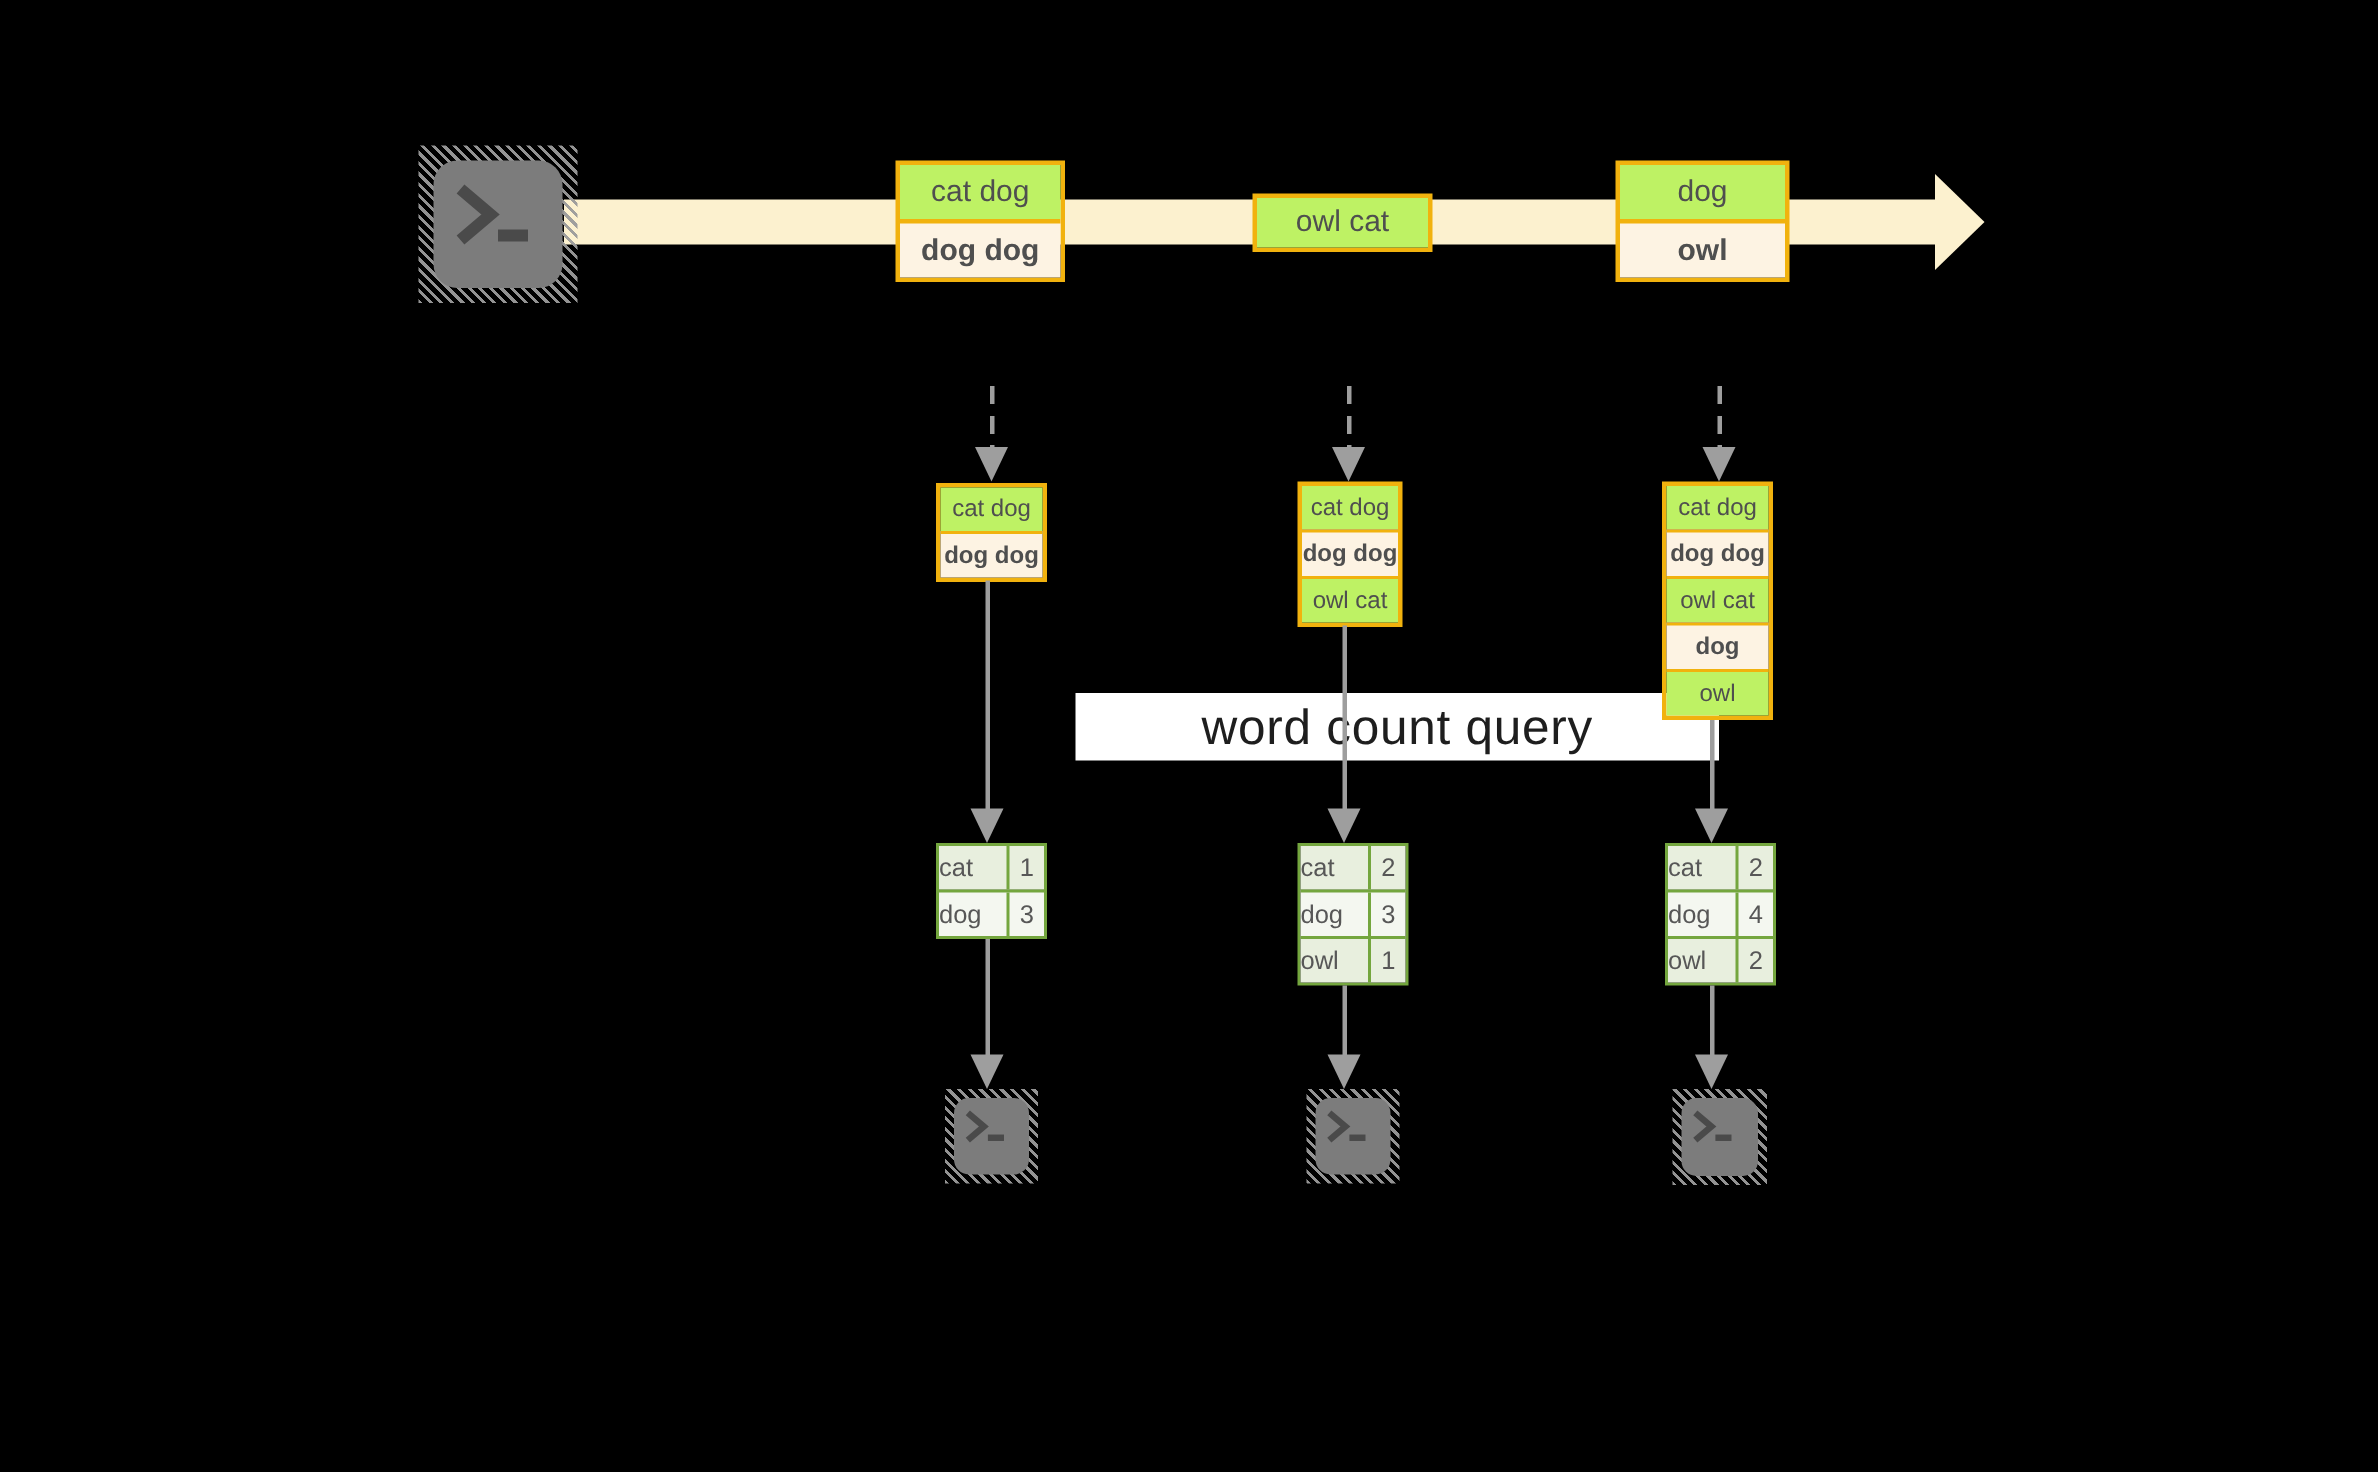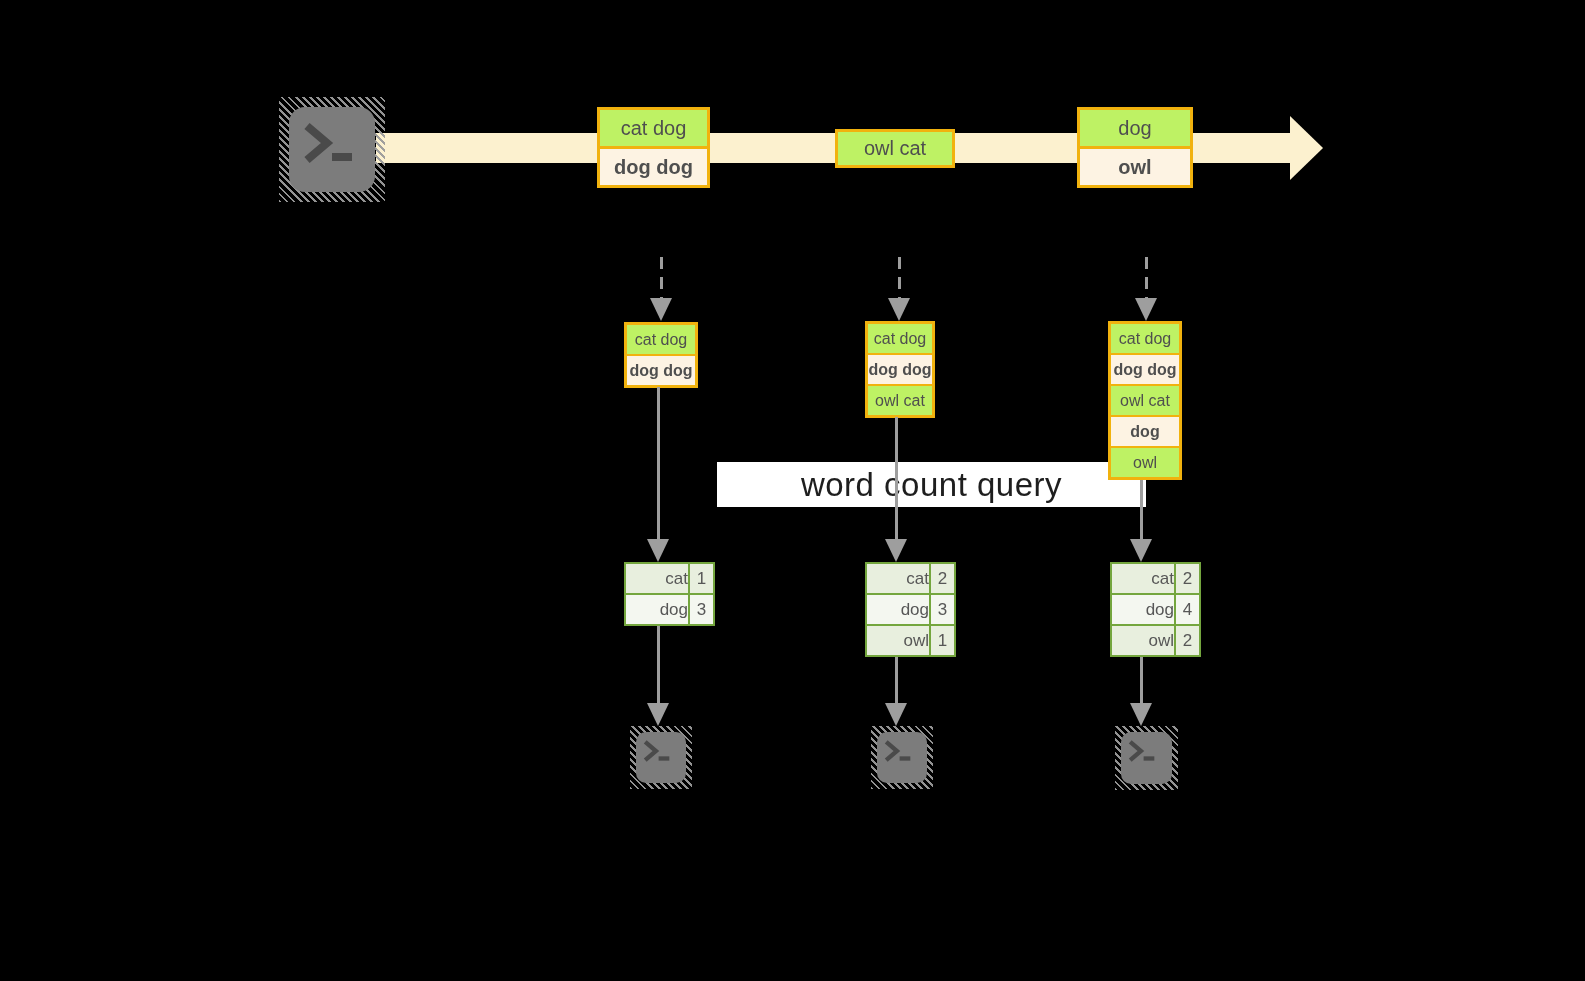--- a/index.html
+++ b/index.html
@@ -35,21 +35,21 @@
   .srow{height:29px;line-height:29px;text-align:center;font-size:16px;color:#4F4F4F;white-space:nowrap;}
   .stack .srow + .srow{border-top:2px solid #F1B20E;}
   
   .qband{position:absolute;left:694px;top:462px;width:429px;height:45px;background:#FFFFFF;z-index:1;
     display:flex;align-items:center;justify-content:center;margin-left:23px;}
   .qband span{font-size:33px;color:#1E1E1E;letter-spacing:0.5px;}
   
   .wtable{position:absolute;border:2px solid #74A63E;z-index:2;}
   .trow{display:flex;height:29px;line-height:29px;font-size:17px;color:#575757;}
   .wtable .trow + .trow{border-top:2px solid #74A63E;}
-  .wcell{width:45px;text-align:right;border-right:2px solid #74A63E;padding-left:17px;}
+  .wcell{width:45px;text-align:left;border-right:2px solid #74A63E;}
   .ncell{width:23px;text-align:center;}
   .row-odd{background:#E8EFDE;}
   .row-even{background:#F4F7F0;}
 </style>
 </head>
 <body>
 
 <div class="canvas">
 
   <div class="band"></div>

